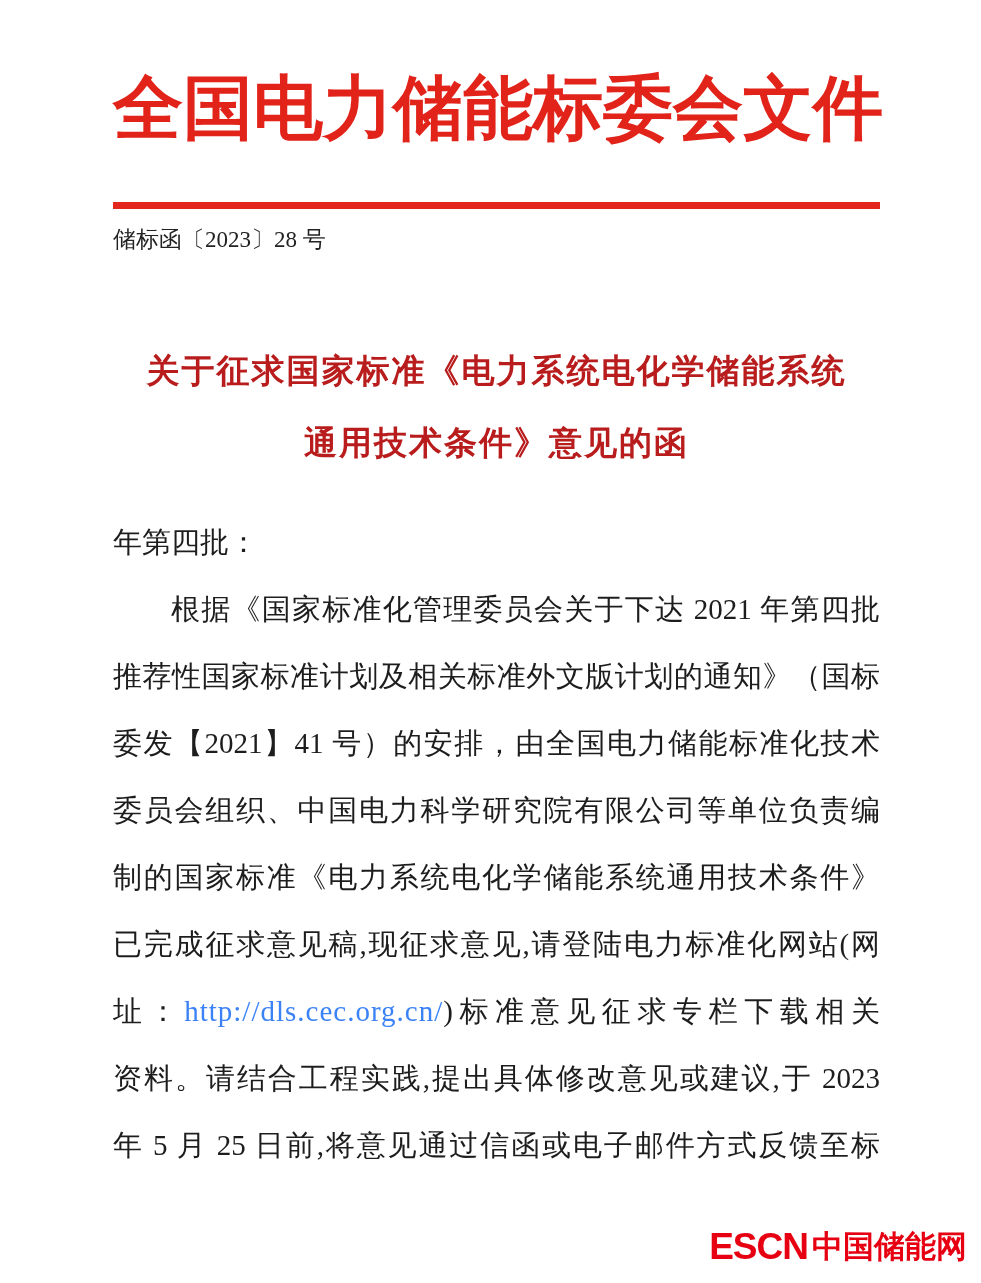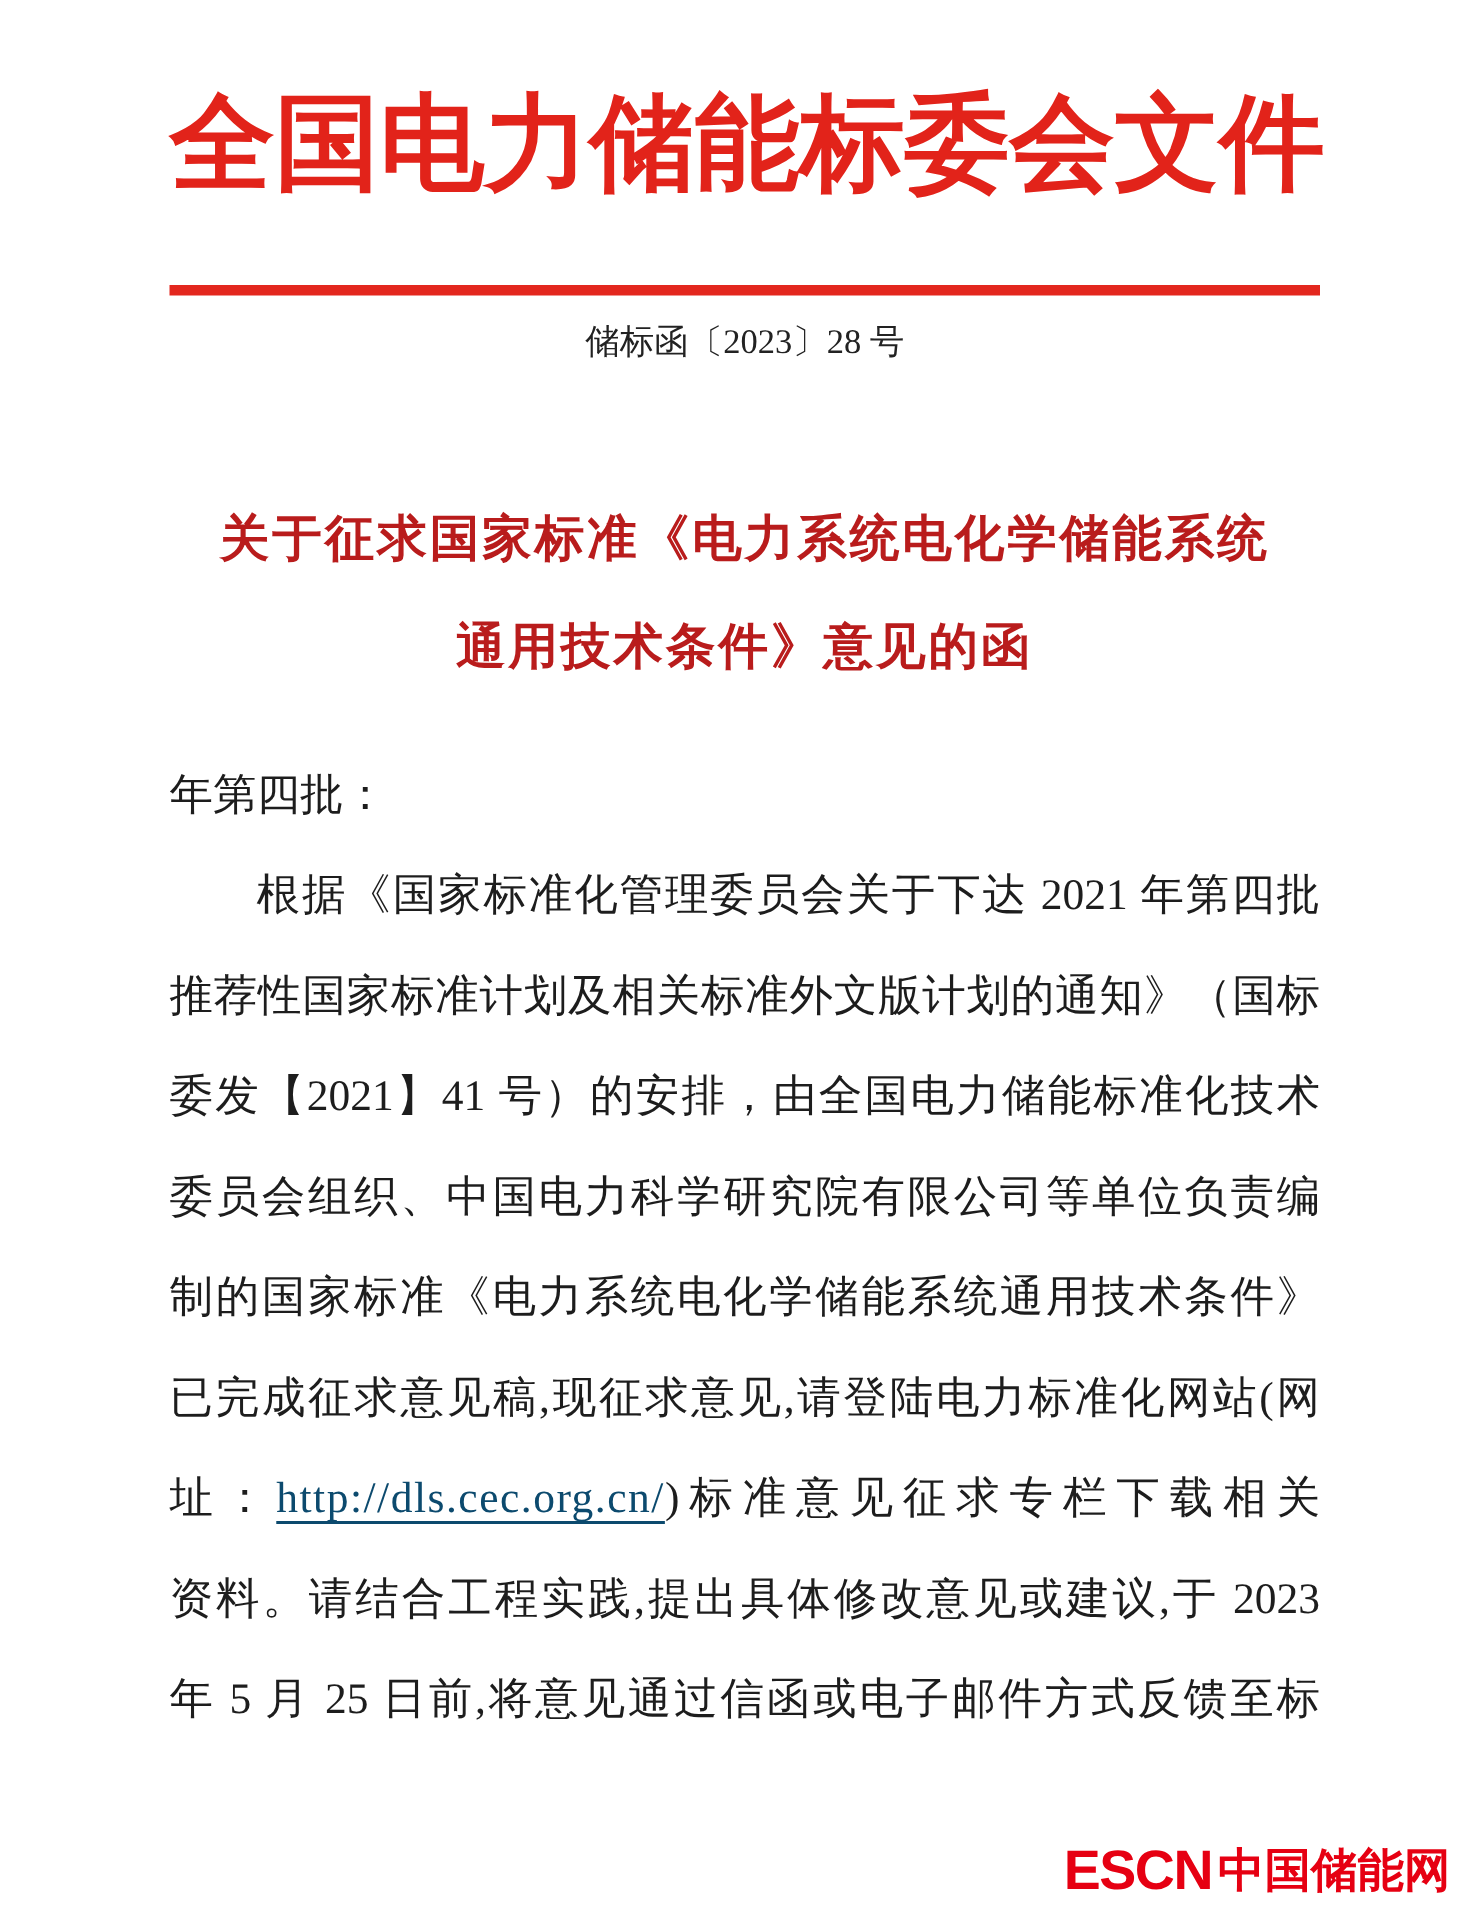--- a/index.html
+++ b/index.html
@@ -12,21 +12,21 @@
     margin: 0 auto;
     background: #ffffff;
     font-family: "Liberation Serif", "DejaVu Serif", serif;
     color: #1d1d1d;
     overflow: hidden;
   }
 
   .content {
     position: absolute;
     left: 113px;
-    top: 4px;
+    top: 16px;
     width: 767px;
   }
 
   
   .masthead {
     margin: 45px 0 0 0;
     font-size: 70px;
     line-height: 95px;
     font-weight: 700;
     color: #e2231a;
@@ -40,21 +40,21 @@
     margin-top: 46px;
     height: 7px;
     background: #e3271e;
     border: none;
   }
 
   .doc-number {
     margin-top: 16px;
     font-size: 23px;
     line-height: 30px;
-    text-align: center;
+    text-align: left;
     color: #222222;
   }
 
   
   .subject {
     margin-top: 80px;
     text-align: center;
     font-weight: 700;
     font-size: 33px;
     line-height: 72px;
@@ -72,22 +72,21 @@
   }
   .bline { display: block; }
   .jline {
     text-align: justify;
     text-align-last: justify;
     white-space: nowrap;
   }
   .indent { text-indent: 58px; }
 
   .cec-link {
-    color: #0c4a6e;
-    text-decoration: underline;
+    color: #3b82f6;
     text-underline-offset: 6px;
     letter-spacing: 1px;
     cursor: pointer;
   }
 
   
   .escn-logo {
     position: absolute;
     right: 14px;
     bottom: 18px;

